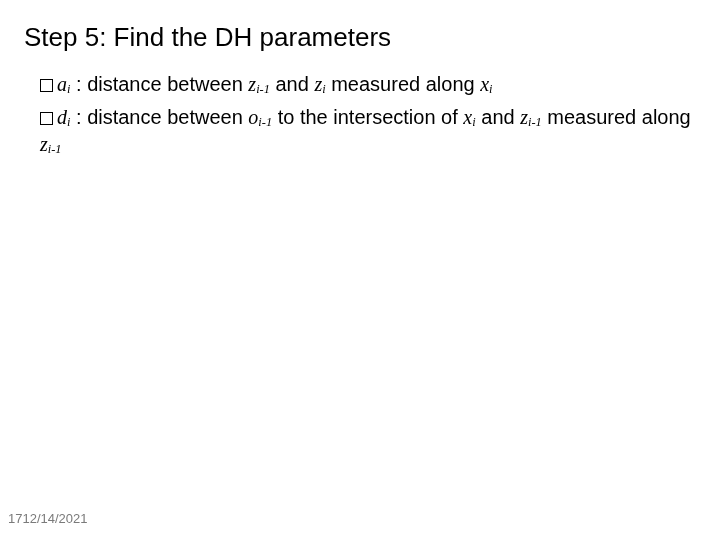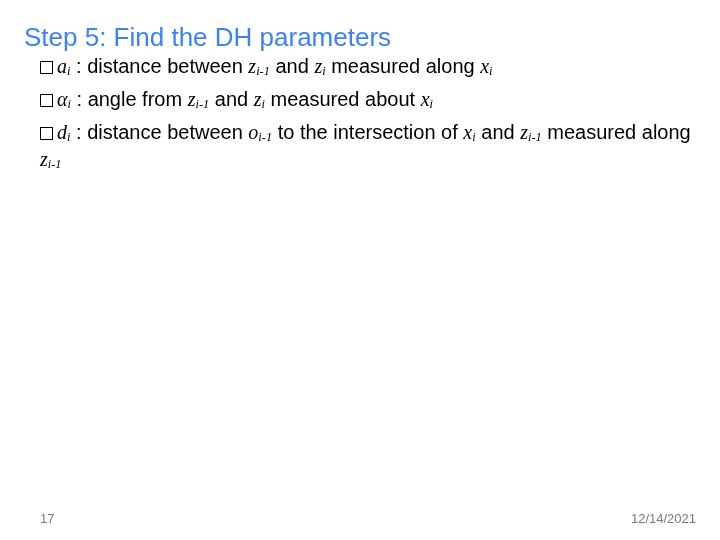--- a/index.html
+++ b/index.html
@@ -1,40 +1,37 @@
 <!DOCTYPE html>
 <html><head>
 <meta charset="utf-8">
 <style>
   * { margin: 0; padding: 0; box-sizing: border-box; }
   html, body { width: 720px; height: 540px; background: #fff; font-family: Arial, Helvetica, sans-serif; color: #000; }
   .slide { width: 720px; height: 540px; position: relative; padding: 22px 24px 18px 24px; }
-  .title { font-size: 26px; font-weight: 400; color: #3b82f6; }
+  .title { font-size: 26px; font-weight: 400; color: #000000; margin-bottom: 18px; }
   .body { font-size: 20px; line-height: 1.35; }
   .item { margin-bottom: 6px; padding-left: 16px; }
   .bullet { display: inline-block; width: 13px; height: 13px; border: 1.5px solid #000; vertical-align: -1px; margin-right: 4px; }
   .math { font-family: 'Times New Roman', Times, serif; font-style: italic; }
   .sub { font-size: 0.62em; font-style: italic; font-family: 'Times New Roman', Times, serif; vertical-align: -2px; }
-  .footer { position: absolute; left: 40px; right: 24px; bottom: 14px; font-size: 13px; color: #7a7a7a; display: flex; justify-content: space-between; }
+  .footer { position: absolute; left: 8px; right: 24px; bottom: 14px; font-size: 13px; color: #7a7a7a; display: flex; }
 </style>
 </head>
 <body>
 
 <div class="slide">
   <h1 class="title">Step 5: Find the DH parameters</h1>
 
   <div class="body">
 
     <div class="item">
       <span class="bullet"></span><span class="math"><span>a</span><span class="sub">i</span></span> : <span>distance between <span class="math">z<span class="sub">i-1</span></span> and <span class="math">z<span class="sub">i</span></span> measured along <span class="math">x<span class="sub">i</span></span></span>
     </div>
 
-    <div class="item">
-      <span class="bullet"></span><span class="math"><span>α</span><span class="sub">i</span></span> : <span>angle from <span class="math">z<span class="sub">i-1</span></span> and <span class="math">z<span class="sub">i</span></span> measured about <span class="math">x<span class="sub">i</span></span></span>
-    </div>
 
     <div class="item">
       <span class="bullet"></span><span class="math"><span>d</span><span class="sub">i</span></span> : <span>distance between <span class="math">o<span class="sub">i-1</span></span> to the intersection of <span class="math">x<span class="sub">i</span></span> and <span class="math">z<span class="sub">i-1</span></span> measured along <span class="math">z<span class="sub">i-1</span></span></span>
     </div>
 
 
   </div>
 
   <div class="footer">
     <span>17</span>

